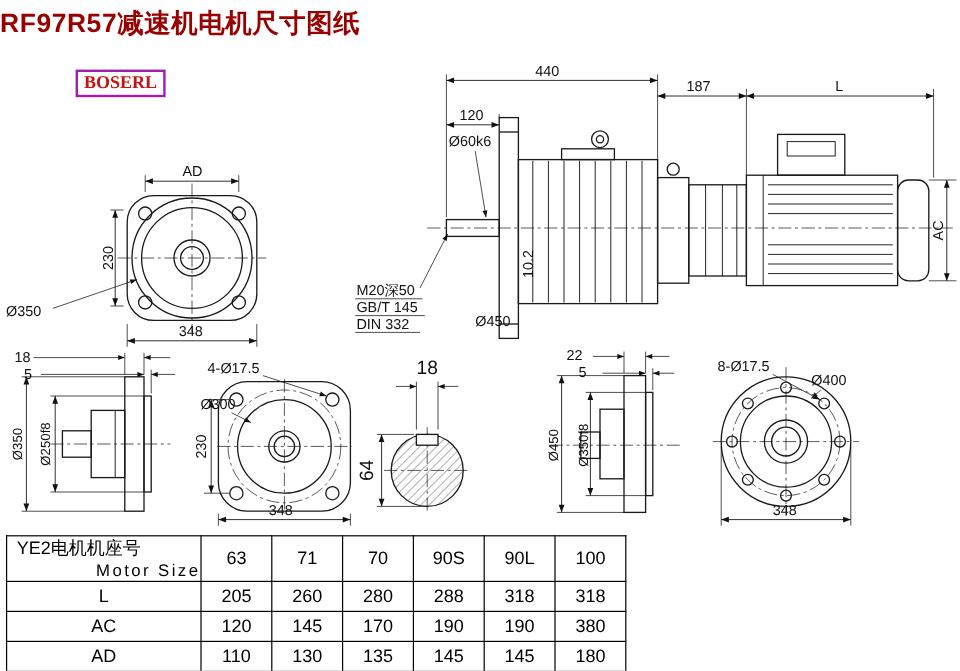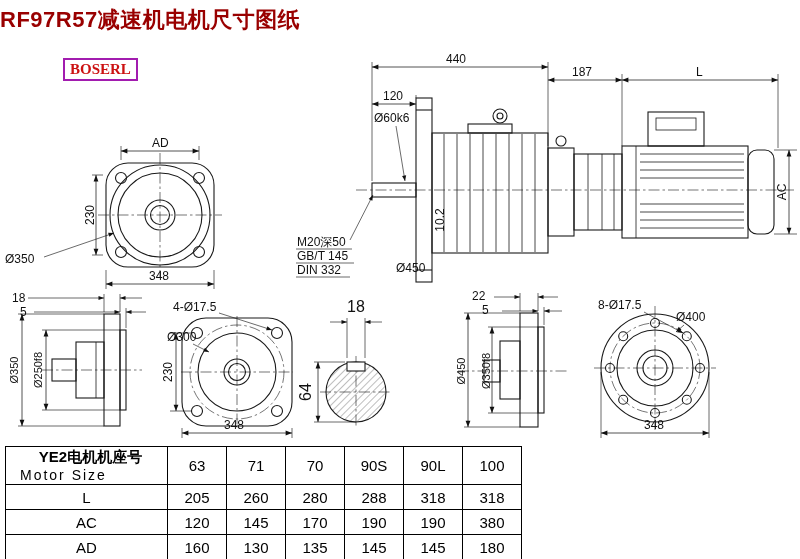--- a/index.html
+++ b/index.html
@@ -17,22 +17,22 @@
   svg .m{stroke:#1a1a1a;stroke-width:.8;fill:none;}
   svg .t{stroke:#1a1a1a;stroke-width:.65;fill:none;}
   svg .dm{stroke:#1a1a1a;stroke-width:.75;fill:none;}
   svg .cl{stroke:#1a1a1a;stroke-width:.6;fill:none;stroke-dasharray:11 3 2.5 3;}
   #size-table{position:absolute;left:5px;top:446px;border-collapse:collapse;}
   #size-table td{border:1px solid #000;text-align:center;font-size:15px;padding:0;color:#000;vertical-align:middle;}
   #size-table td.lab{width:161px;}
   #size-table td.val{width:58px;}
   #size-table tr.hdr td{height:37px;}
   #size-table tr.data td{height:24px;}
-  .hdr-cn{font-size:15px;text-align:center;padding-left:8px;font-weight:bold;}
-  .hdr-en{font-size:14px;text-align:left;padding-left:14px;letter-spacing:2px;}
+  .hdr-cn{font-size:15px;text-align:left;padding-left:8px;}
+  .hdr-en{font-size:14px;text-align:right;padding-left:14px;letter-spacing:2px;}
 </style>
 </head>
 <body>
 
 <div id="title">RF97R57减速机电机尺寸图纸</div>
 <div id="brand">BOSERL</div>
 
 <svg id="drawing" width="800" height="445" viewBox="0 0 800 445">
   <defs>
     <marker id="arr" viewBox="0 0 10 10" refX="9.3" refY="5" markerWidth="10" markerHeight="10" orient="auto-start-reverse">
@@ -286,21 +286,21 @@
     <td class="lab">AC</td>
     <td class="val">120</td>
     <td class="val">145</td>
     <td class="val">170</td>
     <td class="val">190</td>
     <td class="val">190</td>
     <td class="val">380</td>
   </tr>
   <tr class="data">
     <td class="lab">AD</td>
-    <td class="val">160</td>
+    <td class="val">110</td>
     <td class="val">130</td>
     <td class="val">135</td>
     <td class="val">145</td>
     <td class="val">145</td>
     <td class="val">180</td>
   </tr>
   </tbody>
 </table>
 
 </body></html>

